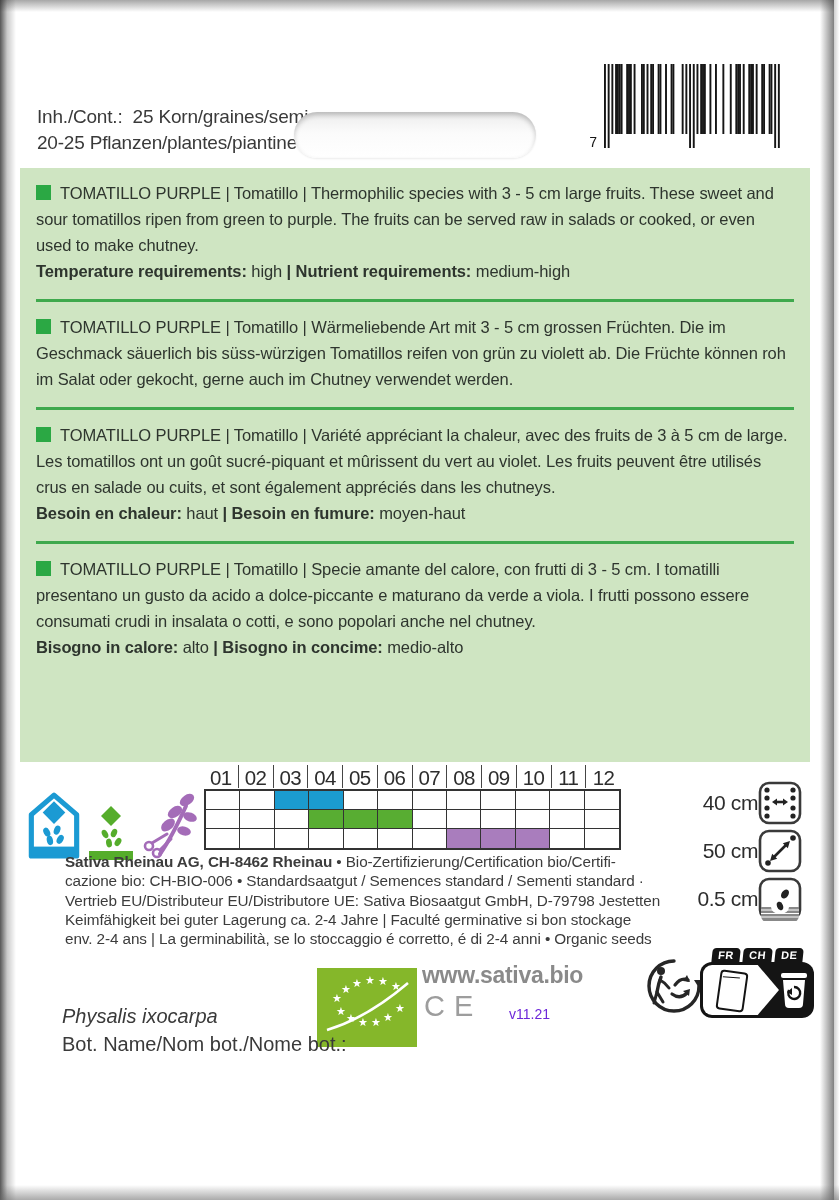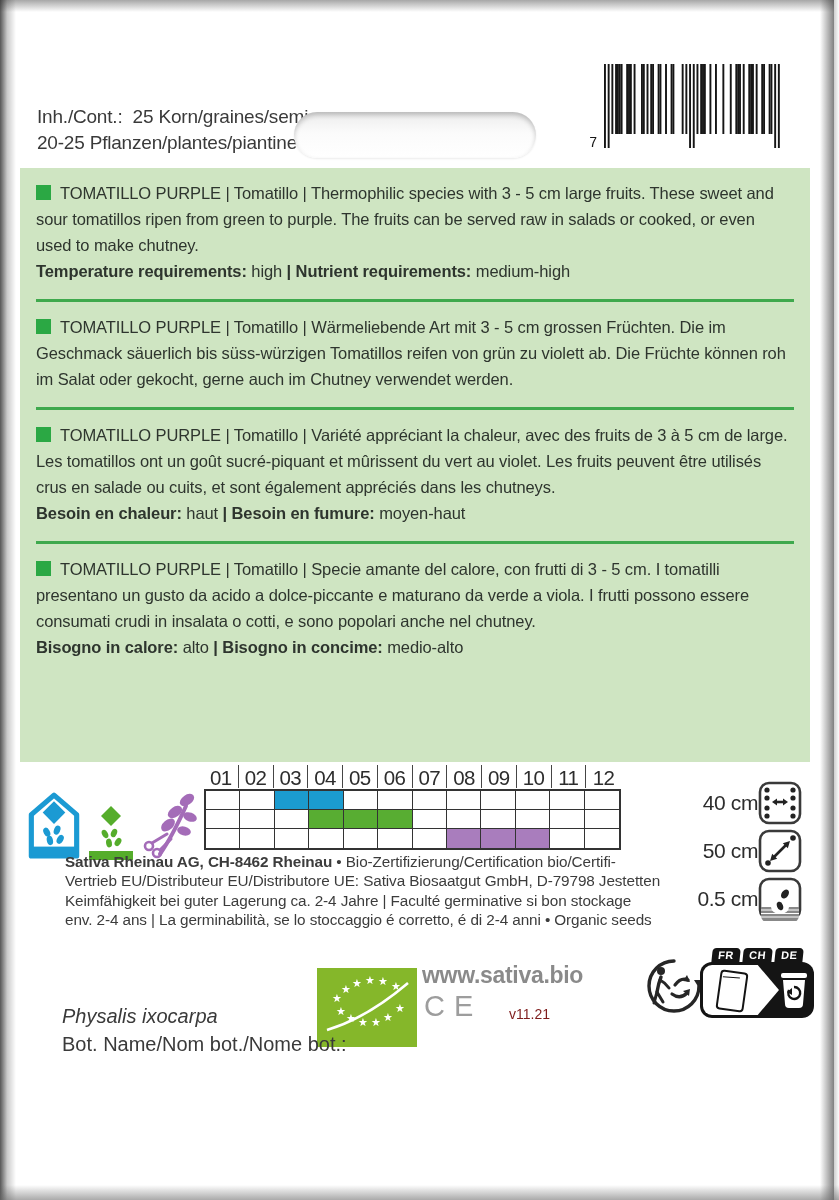--- a/index.html
+++ b/index.html
@@ -65,21 +65,21 @@
 
   
   #company-text{left:22px;top:852px;width:650px;font-size:15.3px;line-height:19.3px;color:#3c3c3c;letter-spacing:-.1px;}
   .cline{white-space:nowrap;margin-left:43px;}
   .cline b{font-weight:700;}
 
   
   #eu-logo{left:317px;top:968px;width:100px;height:79px;}
   #website{left:422px;top:962px;font-size:23px;font-weight:700;color:#8a8a8a;letter-spacing:-.3px;}
   #ce-mark{left:424px;top:990px;font-size:29px;color:#9d9d9d;letter-spacing:9px;}
-  #version{left:509px;top:1006px;font-size:14px;color:#7f1d1d;}
+  #version{left:509px;top:1006px;font-size:14px;color:#6d28d9;}
   #bot-block{left:62px;top:1002px;font-size:20px;line-height:28px;color:#3a3a3a;}
   #bot-name{font-style:italic;}
   #triman{left:645px;top:958px;width:58px;height:56px;}
 
   
   #recycle-badge{left:700px;top:948px;width:114px;height:70px;}
   .tabs{position:absolute;left:12px;top:0;display:flex;gap:3px;}
   .tab{background:#141414;color:#fff;font-size:11px;font-weight:700;padding:1px 6px 3px;border-radius:4px 4px 0 0;transform:skewX(-6deg);letter-spacing:.5px;}
   .badge-body{position:absolute;left:0;top:14px;width:114px;height:56px;background:#141414;border-radius:12px;}
   .badge-white{position:absolute;left:3px;top:3px;width:76px;height:50px;background:#fff;clip-path:polygon(0 0,72% 0,100% 50%,72% 100%,0 100%);border-radius:9px 0 0 9px;}
@@ -303,20 +303,21 @@
       <path d="M3,30 h10 a9,7 0 0 0 18,0 h10 v9 a6,6 0 0 1 -6,6 h-26 a6,6 0 0 1 -6,-6 z" fill="#888"></path>
       <path d="M3,33 h38 M3,36.5 h38 M3,40 h38" stroke="#fff" stroke-width="1.2"></path>
       <ellipse cx="27" cy="17" rx="3.4" ry="5" fill="#222" transform="rotate(35 27 17)"></ellipse>
       <ellipse cx="22" cy="29" rx="3" ry="4.4" fill="#222" transform="rotate(-20 22 29)"></ellipse>
     </svg>
   </div>
 </div>
 
 <div class="abs" id="company-text">
   <div class="cline"><b>Sativa Rheinau AG, CH-8462 Rheinau</b><span> • Bio-Zertifizierung/Certification bio/Certifi-</span></div>
+  <div class="cline">cazione bio: CH-BIO-006 • Standardsaatgut / Semences standard / Sementi standard ·</div>
   <div class="cline">Vertrieb EU/Distributeur EU/Distributore UE: Sativa Biosaatgut GmbH, D-79798 Jestetten</div>
   <div class="cline">Keimfähigkeit bei guter Lagerung ca. 2-4 Jahre | Faculté germinative si bon stockage</div>
   <div class="cline">env. 2-4 ans | La germinabilità, se lo stoccaggio é corretto, é di 2-4 anni • Organic seeds</div>
 </div>
 
 <svg class="abs" id="eu-logo" viewBox="0 0 100 79">
   <rect x="0" y="0" width="100" height="79" fill="#85b72a"></rect>
   <path d="M10,62 Q50,50 91,15" fill="none" stroke="#ffffff" stroke-width="2.6"></path>
   <g id="eu-stars">
       <text x="20" y="34" font-size="11" fill="#fff" text-anchor="middle">★</text>

